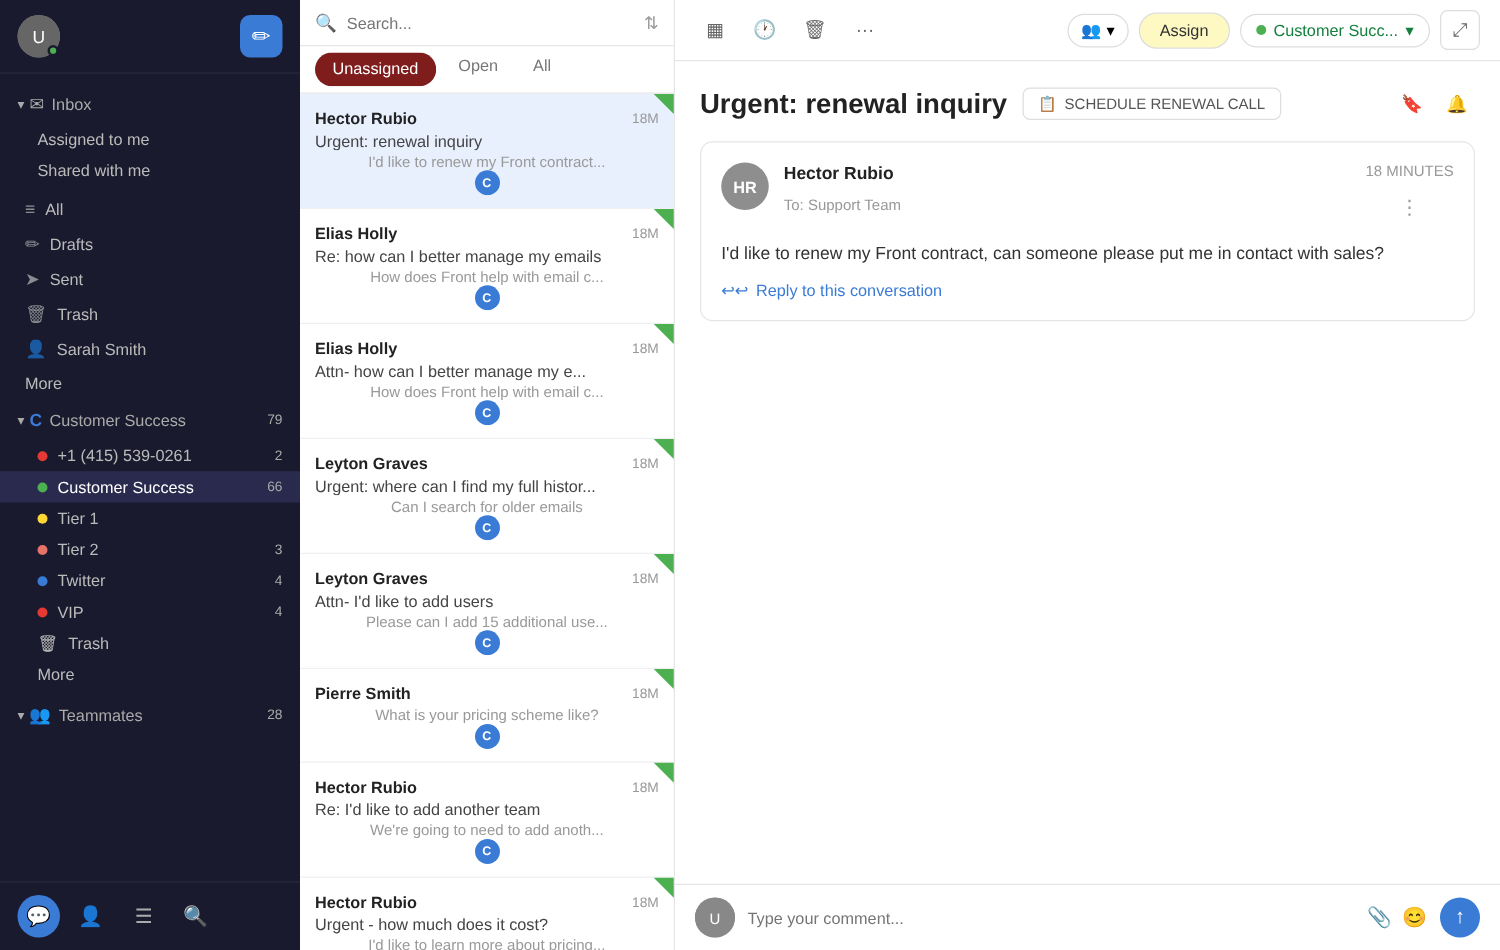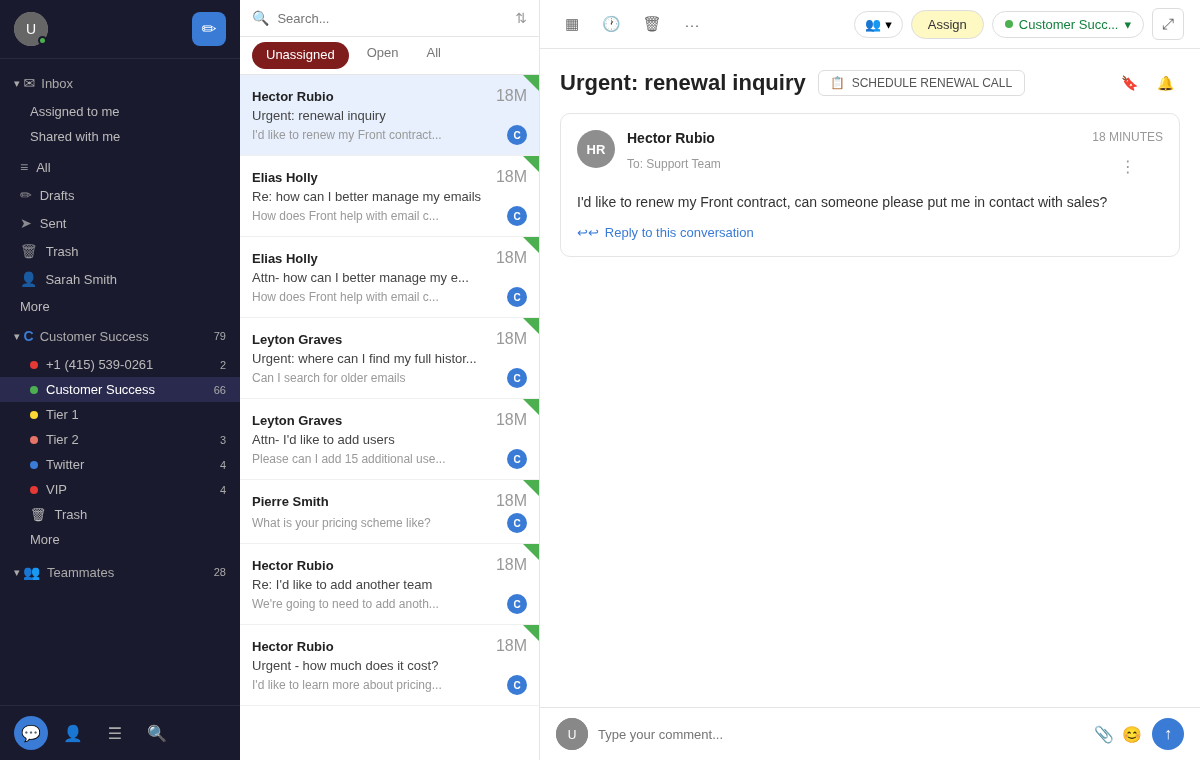--- a/index.html
+++ b/index.html
@@ -192,40 +192,41 @@
       align-items: center;
       justify-content: space-between;
       margin-bottom: 3px;
     }
     .conv-sender {
       font-weight: 600;
       color: #222;
       font-size: 13px;
     }
     .conv-time {
-      font-size: 16px;
+      font-size: 11px;
       color: #999;
     }
     .conv-subject {
       font-size: 13px;
       color: #444;
       white-space: nowrap;
       overflow: hidden;
       text-overflow: ellipsis;
       margin-bottom: 2px;
     }
     .conv-preview {
       font-size: 12px;
       color: #999;
       white-space: nowrap;
       overflow: hidden;
       text-overflow: ellipsis;
       display: flex;
       align-items: center;
       justify-content: space-between;
+      flex-direction: column;
     }
     .conv-avatar-badge {
       width: 20px; height: 20px;
       border-radius: 50%;
       background: #3a7bd5;
       color: white;
       font-size: 10px;
       display: flex; align-items: center; justify-content: center;
       font-weight: bold;
       flex-shrink: 0;

